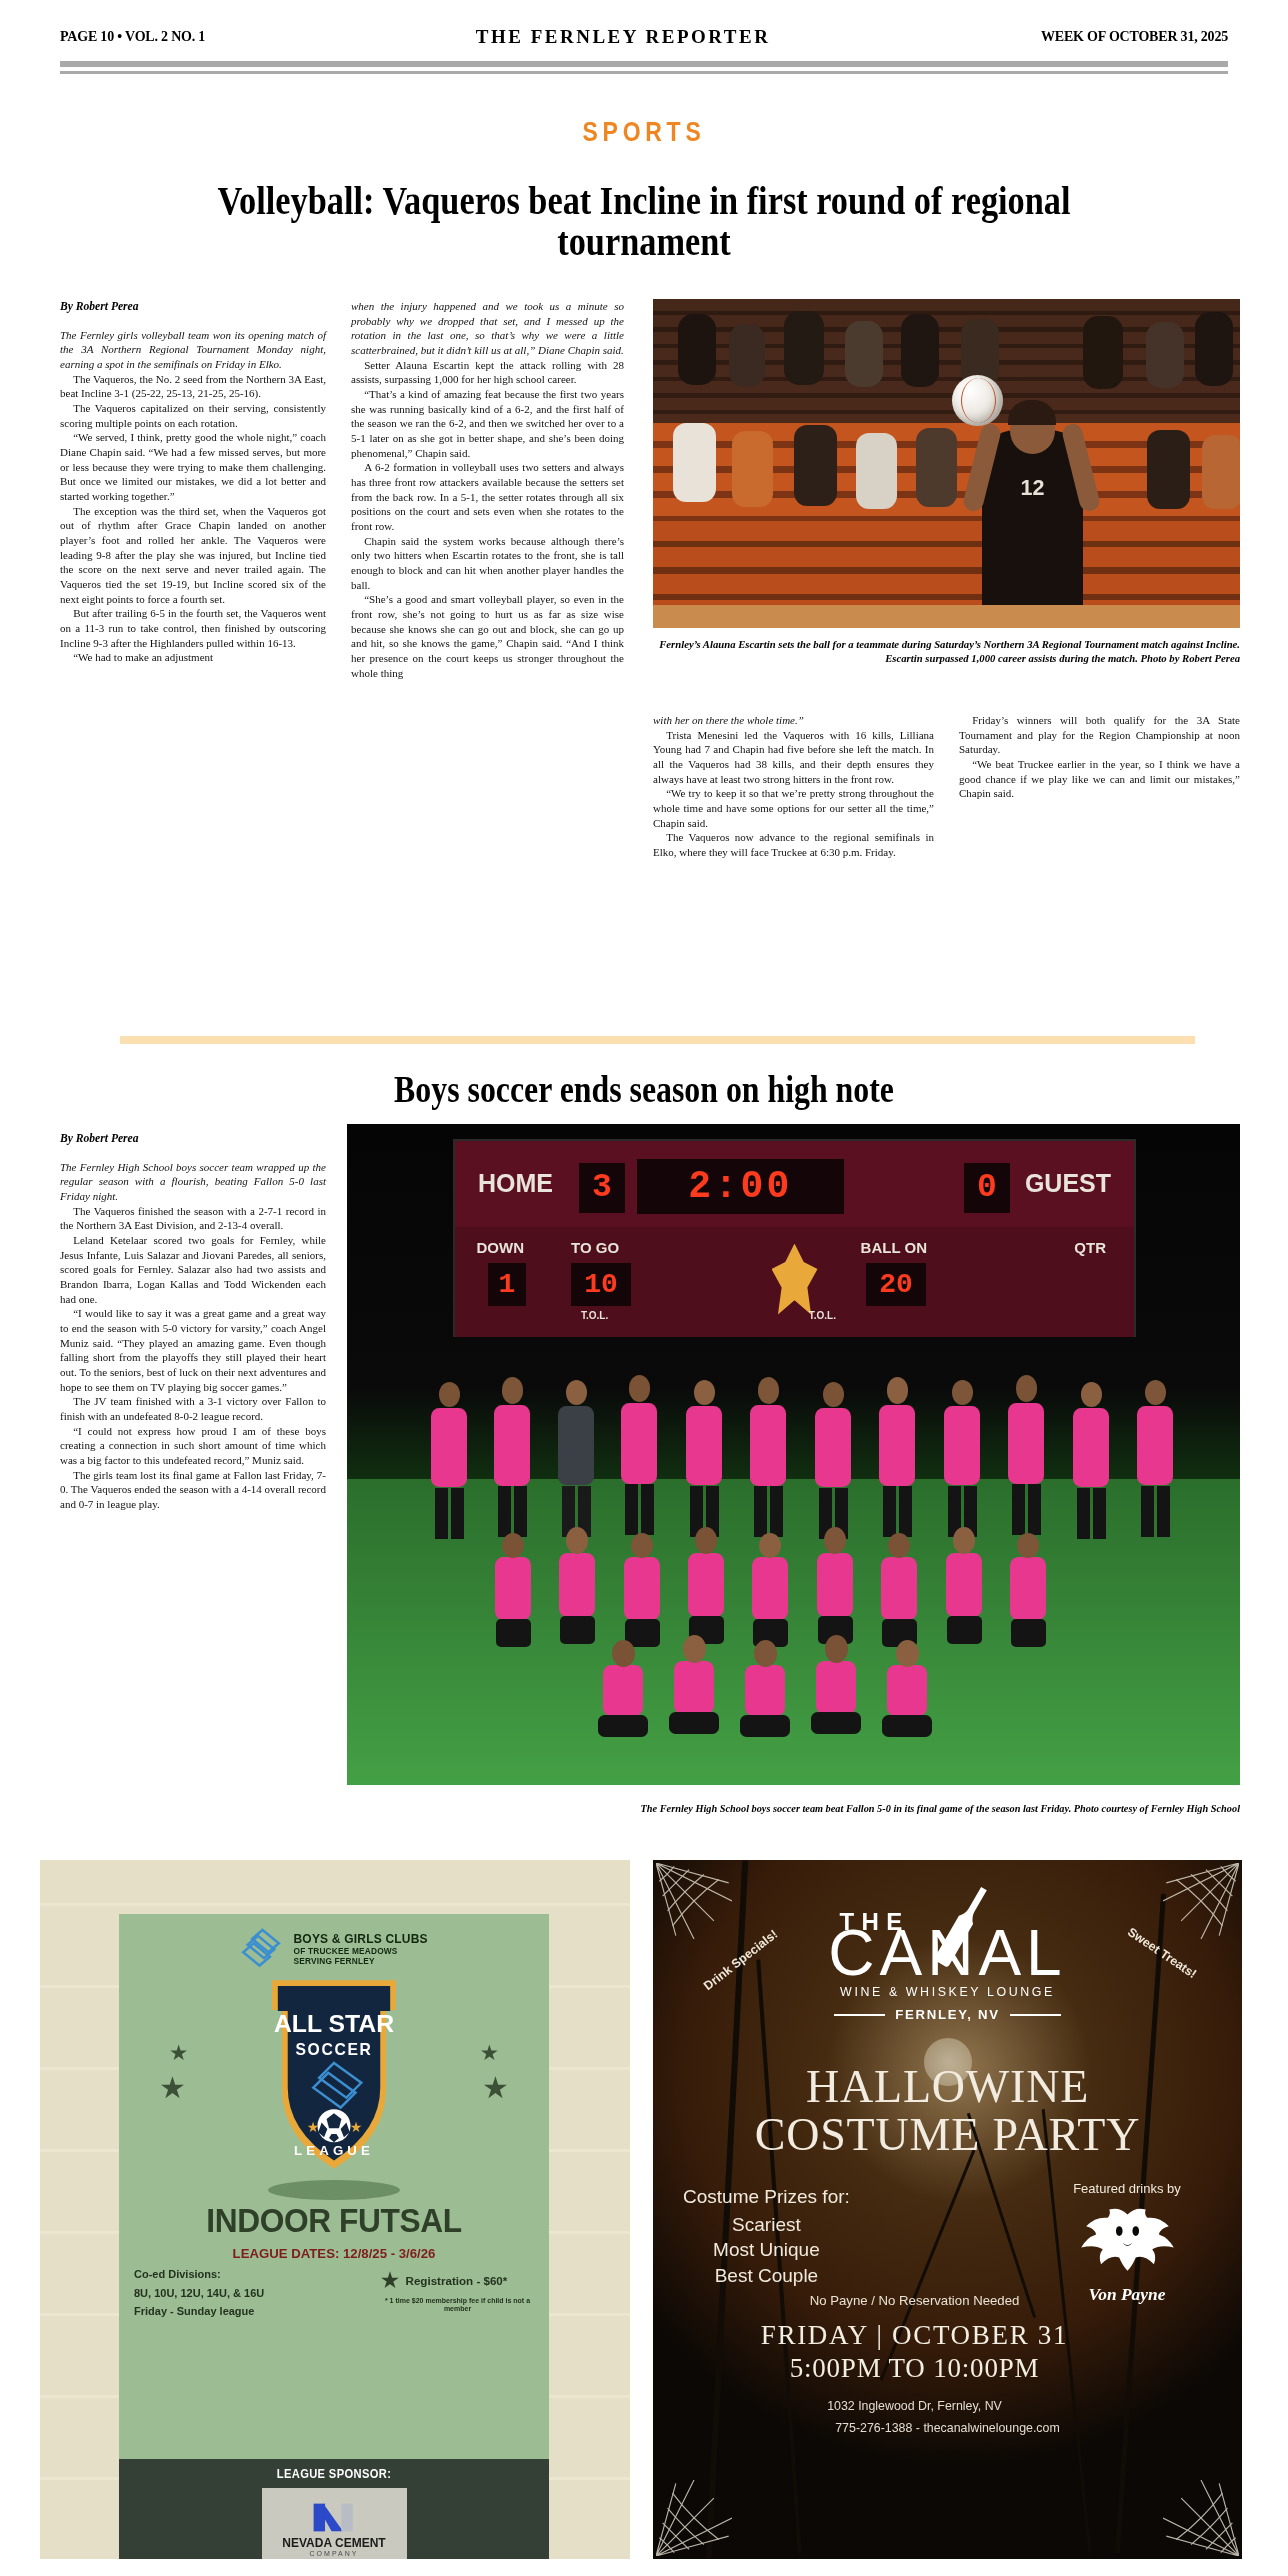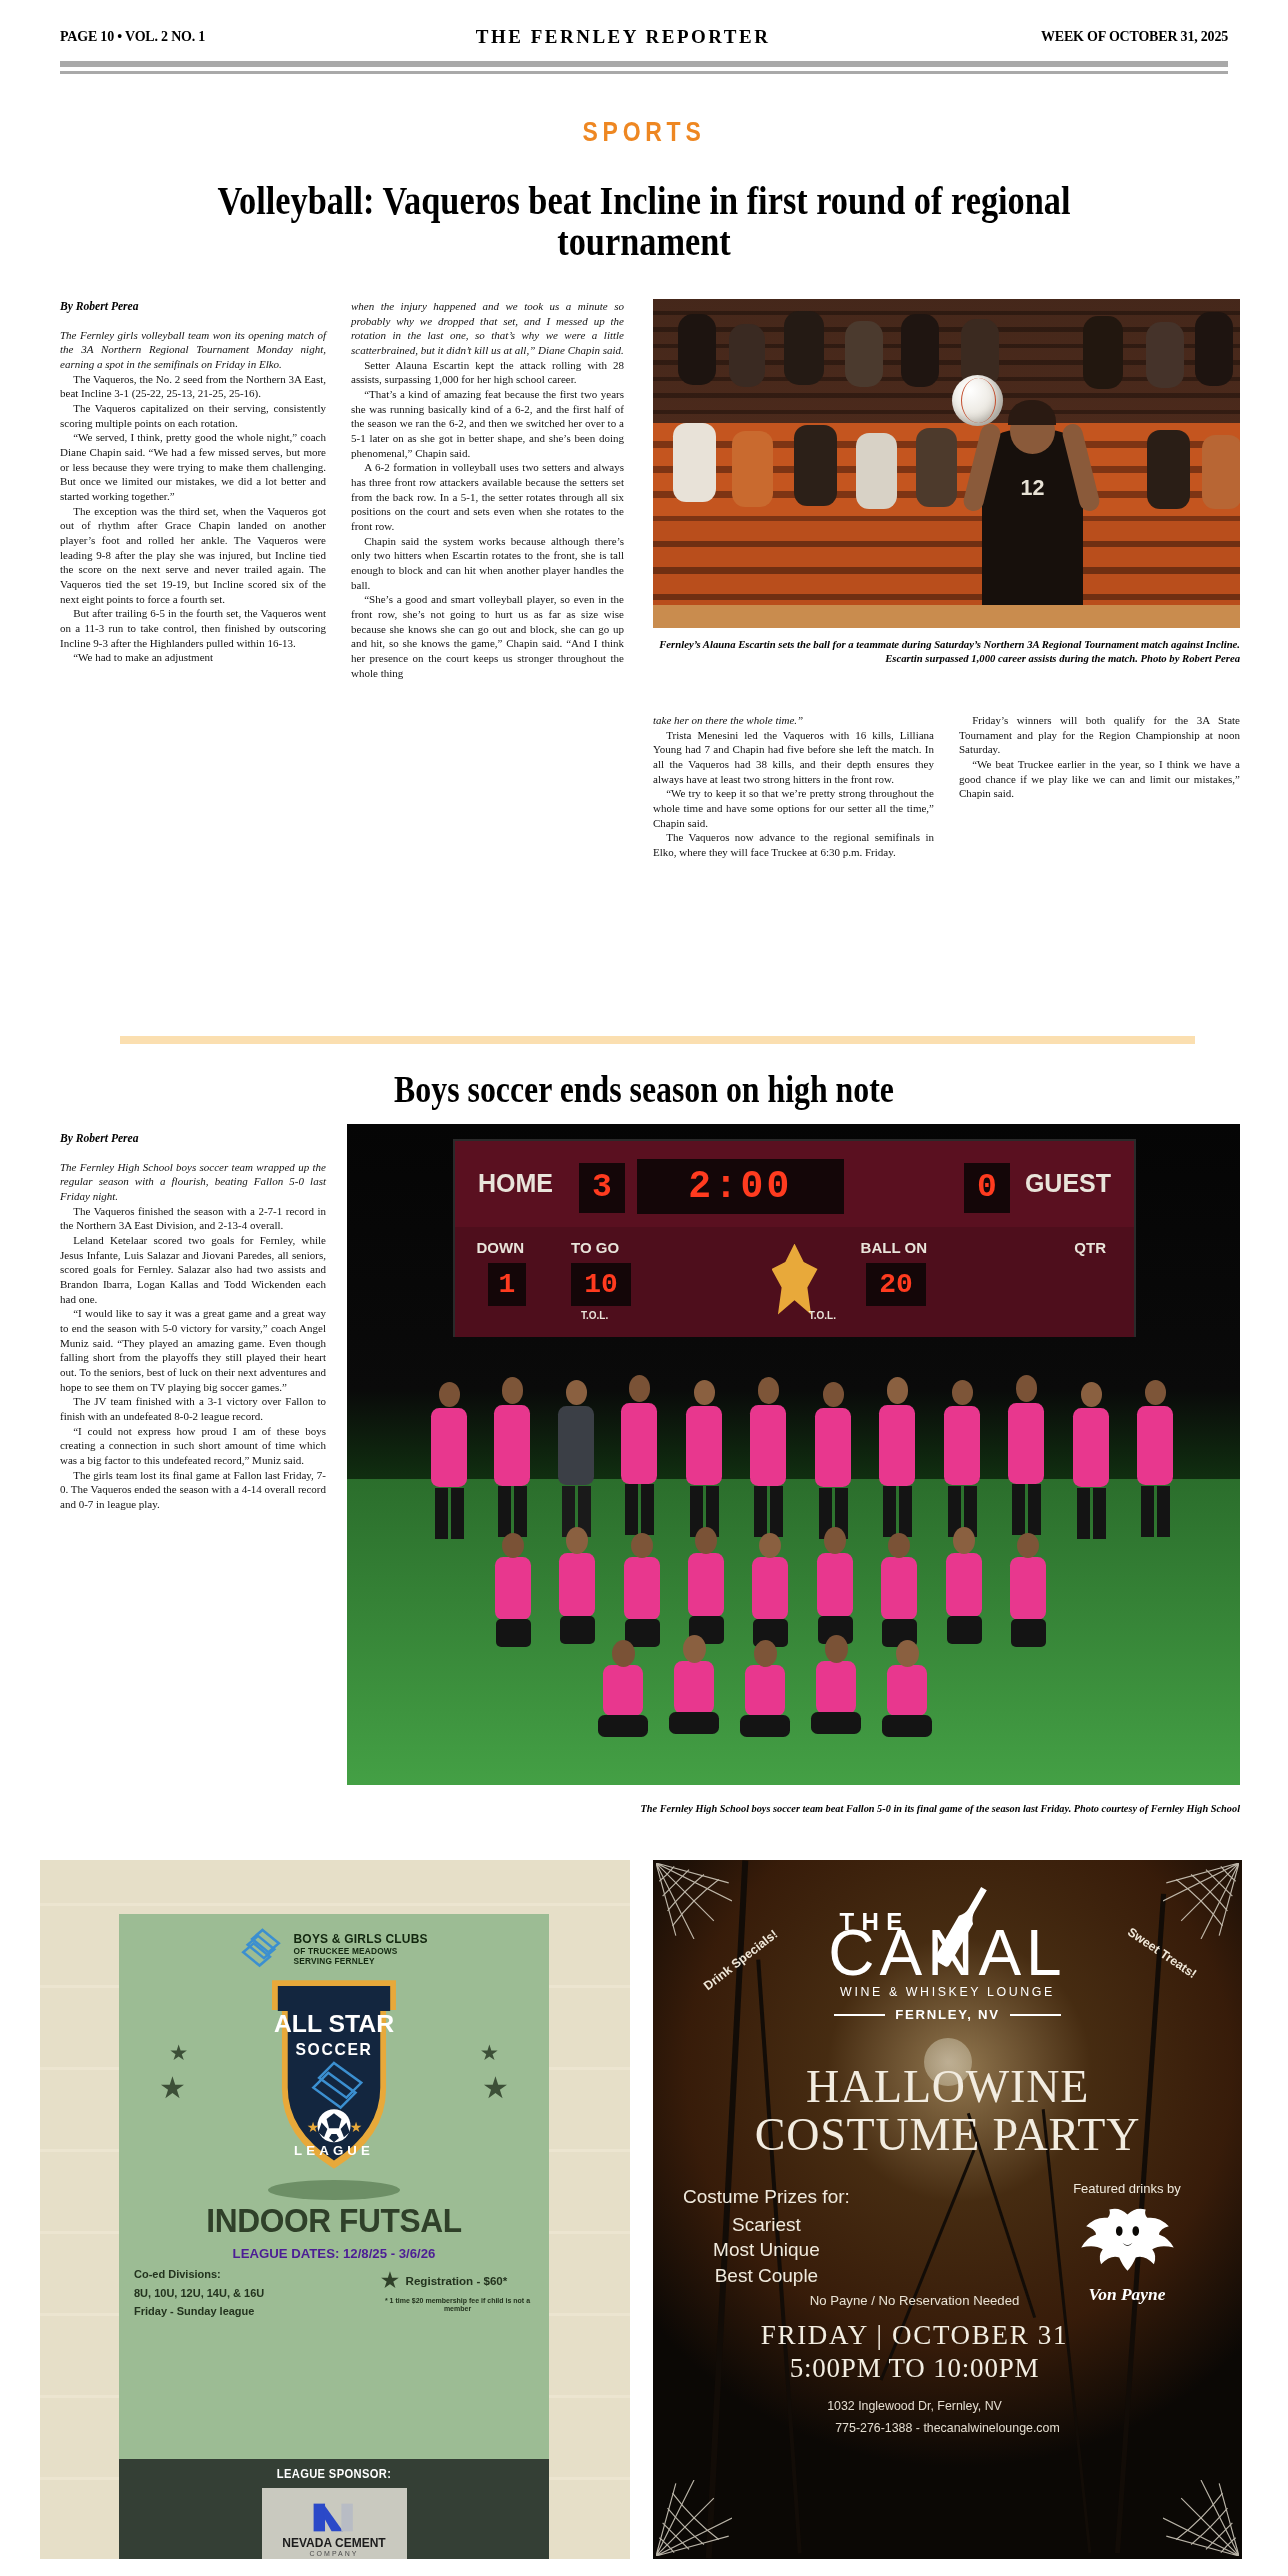--- a/index.html
+++ b/index.html
@@ -230,21 +230,21 @@
     color: #2f4029;
     letter-spacing: -0.4px;
     margin-top: 5px;
     transform: scaleX(0.96);
   }
   .futsal-dates {
     text-align: center;
     font-family: "Liberation Sans", sans-serif;
     font-weight: 700;
     font-size: 13.2px;
-    color: #4c1d95;
+    color: #7f1d1d;
     margin-top: 6.6px;
   }
   .futsal-grid {
     display: flex; justify-content: space-between;
     padding: 6.6px 15px 0 15px;
     color: #23331e;
     font-family: "Liberation Sans", sans-serif;
     font-weight: 700;
   }
   .fg-left div { font-size: 11px; margin-bottom: 6.6px; }
@@ -481,21 +481,21 @@
 
     <div class="px" style="left:299px;top:76px;width:51px;height:51px;border-radius:50%;background:radial-gradient(circle at 35% 30%,#ffffff,#d8d2c4);box-shadow:inset -5px -5px 10px rgba(0,0,0,.25);"></div>
     <div class="px" style="left:308px;top:79px;width:35px;height:45px;border-left:1.7px solid #c24a2a;border-right:1.7px solid #c24a2a;border-radius:50%;"></div>
 
     <div class="px" style="left:0;bottom:0;width:100%;height:23px;background:#c98c4e;"></div>
   </div>
 
   <div class="vb-caption">Fernley’s Alauna Escartin sets the ball for a teammate during Saturday’s Northern 3A Regional Tournament match against Incline. Escartin surpassed 1,000 career assists during the match. Photo by Robert Perea</div>
 
   <div class="col" id="a1-c3">
-    <p class="first">take her on there the whole time.”</p>
+    <p class="first">with her on there the whole time.”</p>
     <p>Trista Menesini led the Vaqueros with 16 kills, Lilliana Young had 7 and Chapin had five before she left the match. In all the Vaqueros had 38 kills, and their depth ensures they always have at least two strong hitters in the front row.</p>
     <p>“We try to keep it so that we’re pretty strong throughout the whole time and have some options for our setter all the time,” Chapin said.</p>
     <p>The Vaqueros now advance to the regional semifinals in Elko, where they will face Truckee at 6:30 p.m. Friday.</p>
   </div>
 
   <div class="col" id="a1-c4">
     <p>Friday’s winners will both qualify for the 3A State Tournament and play for the Region Championship at noon Saturday.</p>
     <p>“We beat Truckee earlier in the year, so I think we have a good chance if we play like we can and limit our mistakes,” Chapin said.</p>
   </div>
 

